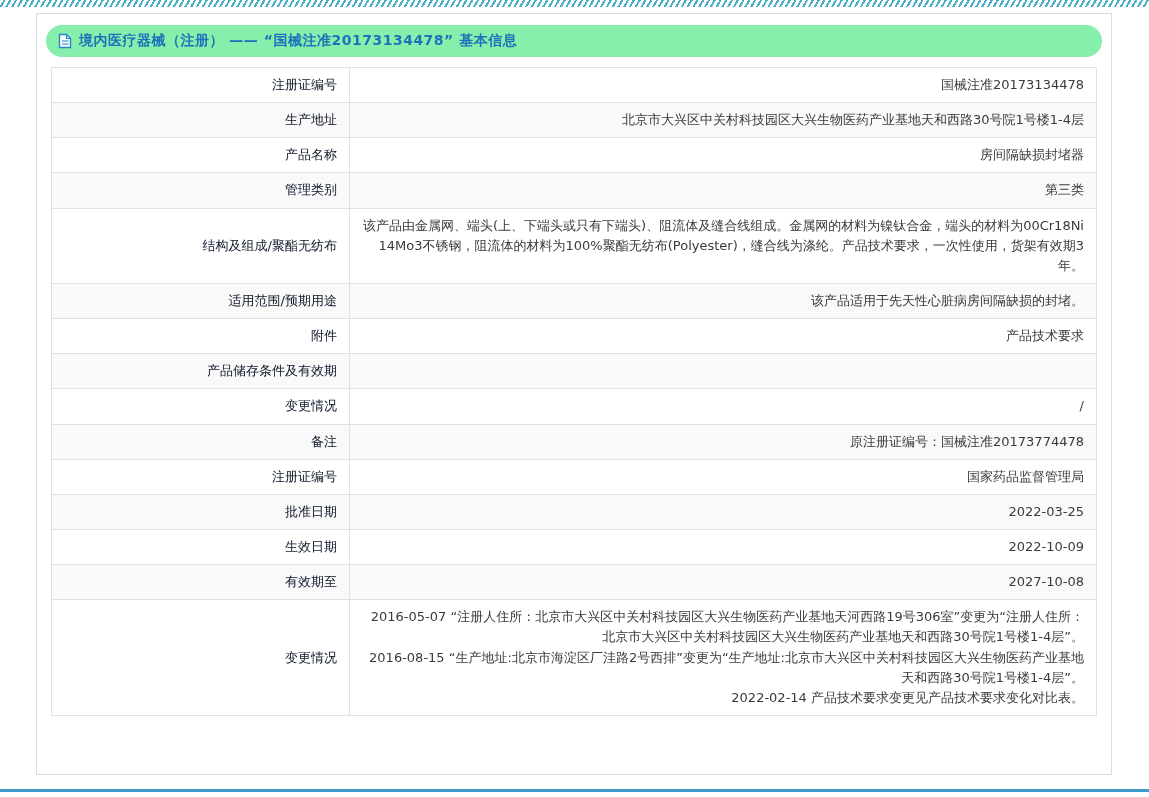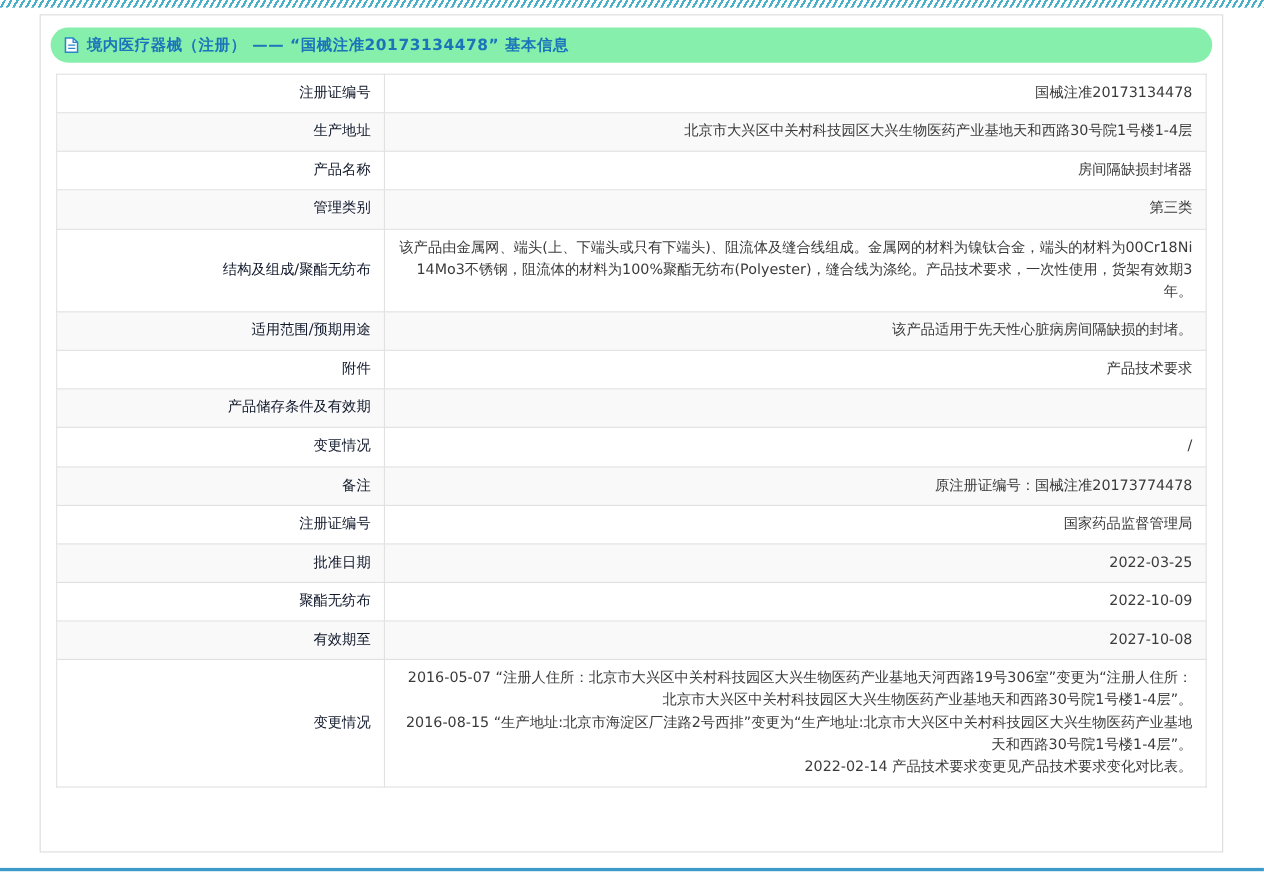--- a/index.html
+++ b/index.html
@@ -150,21 +150,21 @@
         </tr>
         <tr>
           <td class="label-cell">注册证编号</td>
           <td class="value-cell">国家药品监督管理局</td>
         </tr>
         <tr>
           <td class="label-cell">批准日期</td>
           <td class="value-cell">2022-03-25</td>
         </tr>
         <tr>
-          <td class="label-cell">聚酯无纺布</td>
+          <td class="label-cell">生效日期</td>
           <td class="value-cell">2022-10-09</td>
         </tr>
         <tr>
           <td class="label-cell">有效期至</td>
           <td class="value-cell">2027-10-08</td>
         </tr>
         <tr>
           <td class="label-cell">变更情况</td>
           <td class="value-cell">2016-05-07 “注册人住所：北京市大兴区中关村科技园区大兴生物医药产业基地天河西路19号306室”变更为“注册人住所：北京市大兴区中关村科技园区大兴生物医药产业基地天和西路30号院1号楼1-4层”。
 2016-08-15 “生产地址:北京市海淀区厂洼路2号西排”变更为“生产地址:北京市大兴区中关村科技园区大兴生物医药产业基地天和西路30号院1号楼1-4层”。

